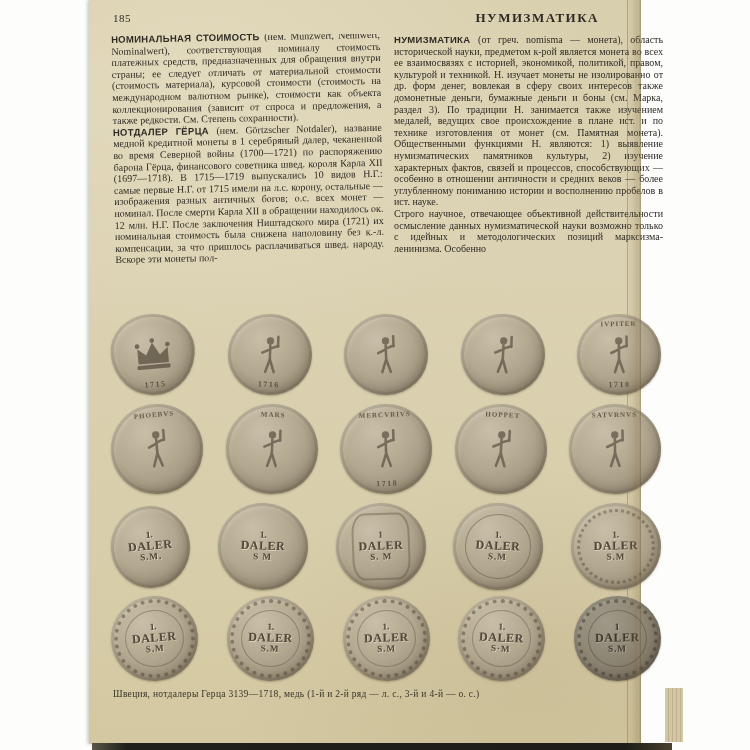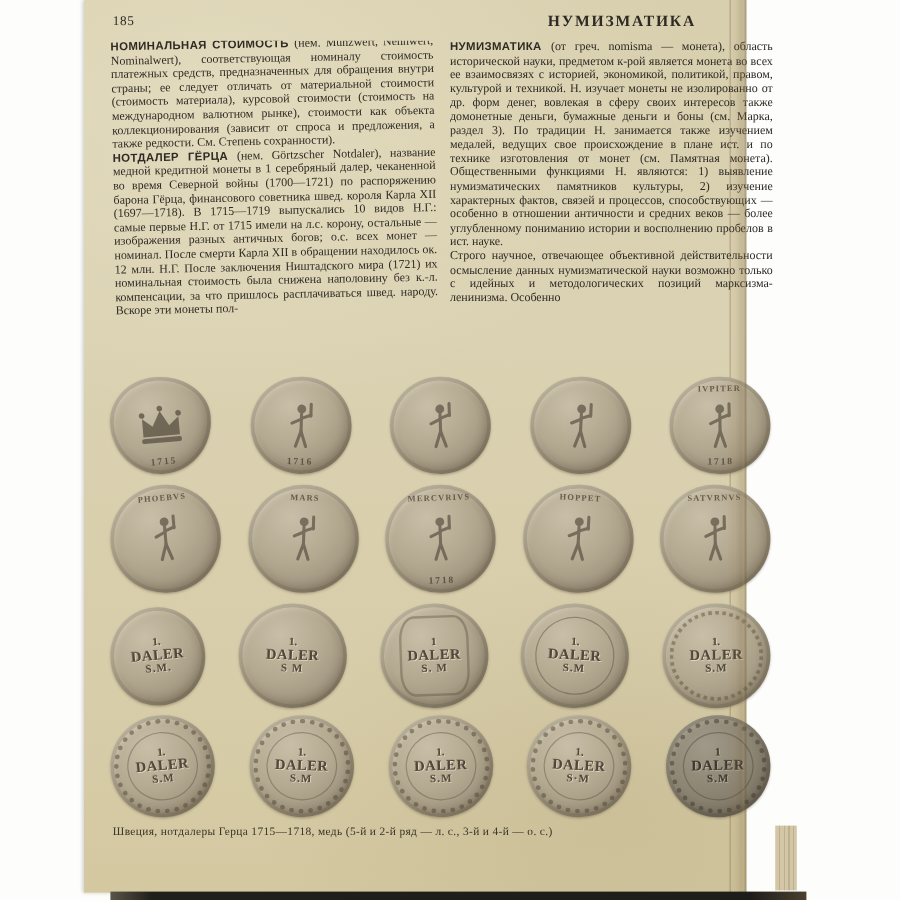--- a/index.html
+++ b/index.html
@@ -2,21 +2,21 @@
 <html lang="ru"><head>
 <meta charset="utf-8">
 <title>185 — НУМИЗМАТИКА</title>
 <style>
   html,body{margin:0;padding:0;background:#ffffff;}
   body{width:750px;height:750px;overflow:hidden;font-family:"Liberation Serif",serif;}
   .scan{position:relative;width:750px;height:750px;background:#fdfdfc;}
 
   
   .page{
-    position:absolute;left:70px;top:0;width:552px;height:744px;
+    position:absolute;left:89px;top:0;width:552px;height:744px;
     background:
       radial-gradient(120% 60% at 20% 10%, rgba(255,250,230,.25), rgba(0,0,0,0) 60%),
       radial-gradient(100% 50% at 80% 90%, rgba(120,95,50,.10), rgba(0,0,0,0) 55%),
       linear-gradient(180deg,#d8cfae 0%,#dbd2b3 35%,#d7cda9 78%,#d3c8a0 100%);
     box-shadow:-2px 0 3px rgba(0,0,0,.18);
   }
   .page::after{ 
     content:"";position:absolute;top:0;right:0;bottom:0;width:16px;
     background:linear-gradient(90deg,rgba(0,0,0,0) 0%,rgba(140,118,75,.10) 45%,
       rgba(120,100,60,.22) 72%,rgba(150,130,90,.30) 86%,rgba(96,80,48,.45) 100%);
@@ -323,19 +323,19 @@
             </div>
             <div class="coin row3 ring-ornate dark">
               <div class="ctext">
                 <div class="cl0">1</div>
                 <div class="cl1">DALER</div>
                 <div class="cl2">S.M</div>
               </div>
             </div>
           </div>
         </div>
-      <div class="caption">Швеция, нотдалеры Герца 1715—1718, медь (5-й и 2-й ряд — л. с., 3-й и 4-й — о. с.)</div>
+      <div class="caption">Швеция, нотдалеры Герца 3139—1718, медь (1-й и 2-й ряд — л. с., 3-й и 4-й — о. с.)</div>
     </div>
 
     <div class="page-stack"></div>
   </div>
   <div class="bottom-strip"></div>
 </div>
 
 </body></html>

